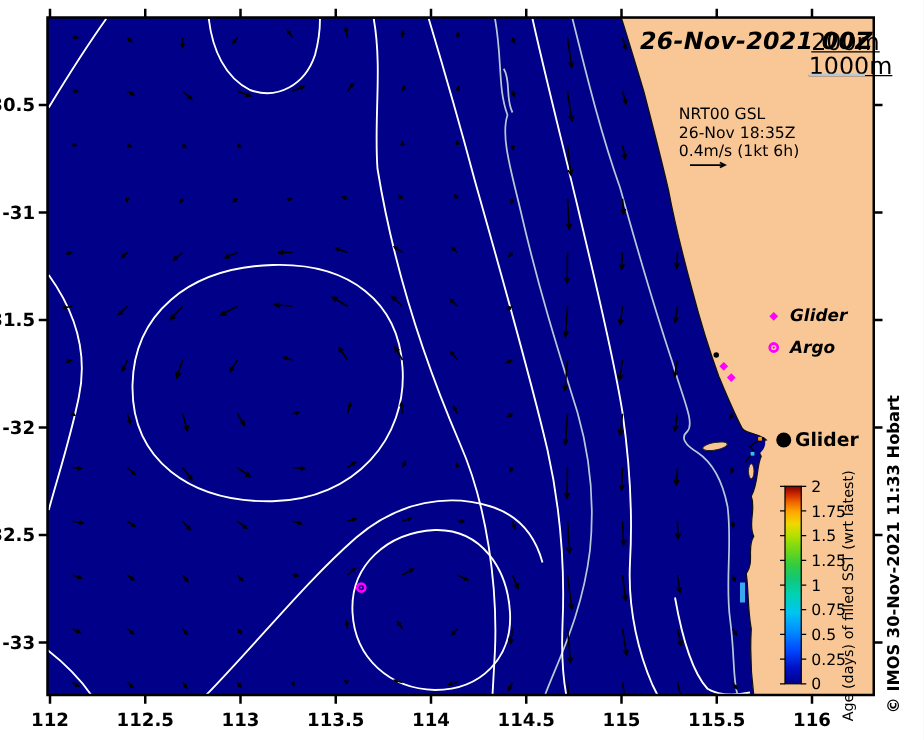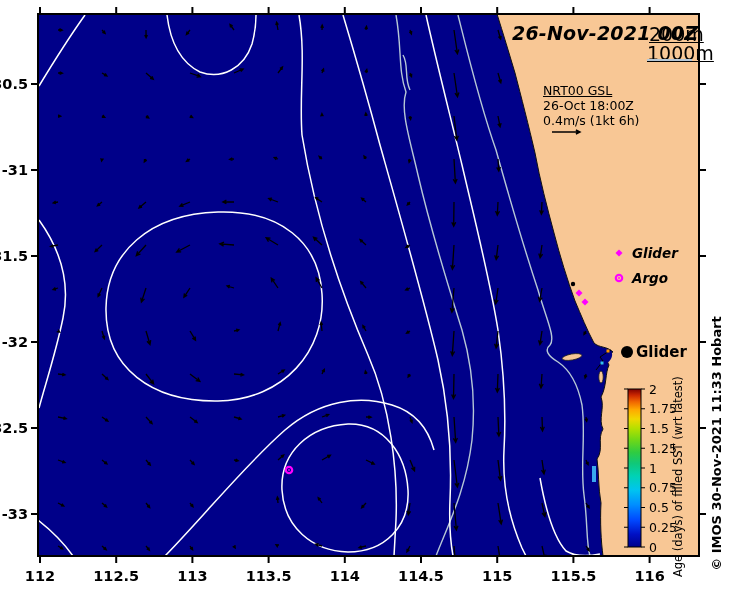--- a/index.html
+++ b/index.html
@@ -352,22 +352,22 @@
         <text x="649" y="551.5" text-anchor="start" font-family="DejaVu Sans, Liberation Sans, sans-serif" font-size="12.5" fill="#000">0</text>
       </g>
     </svg>
 
   <div class="lbl title" style="left:512px;top:23px;">26-Nov-2021 00Z</div>
 
   <div class="lbl depth" style="left:649px;top:24px;">200m</div>
   <div class="lbl depth" style="left:647px;top:43px;">1000m</div>
   <div class="depth-line" id="depth-line" style="left: 647px; top: 59px; width: 45px; background: rgb(182, 199, 214);"></div>
 
-  <div class="lbl nrt" style="left:543px;top:84px;text-decoration:underline;">NRT00 GSL</div>
-  <div class="lbl nrt" style="left:543px;top:99px;">26-Oct 18:00Z</div>
+  <div class="lbl nrt" style="left:543px;top:84px;">NRT00 GSL</div>
+  <div class="lbl nrt" style="left:543px;top:99px;">26-Nov 18:35Z</div>
   <div class="lbl nrt" style="left:543px;top:114px;">0.4m/s (1kt 6h)</div>
 
   <div class="lbl legend" style="left:632px;top:246px;">Glider</div>
   <div class="lbl legend" style="left:632px;top:271px;">Argo</div>
 
   <div class="lbl city" style="left:636px;top:344px;">Glider</div>
 
   <div class="lbl rot cblabel" style="left:564px;top:470px;width:230px;">Age (days) of filled SST (wrt latest)</div>
 
   <div class="lbl rot credit" style="left:577px;top:436px;width:280px;">© IMOS 30-Nov-2021 11:33 Hobart</div>

